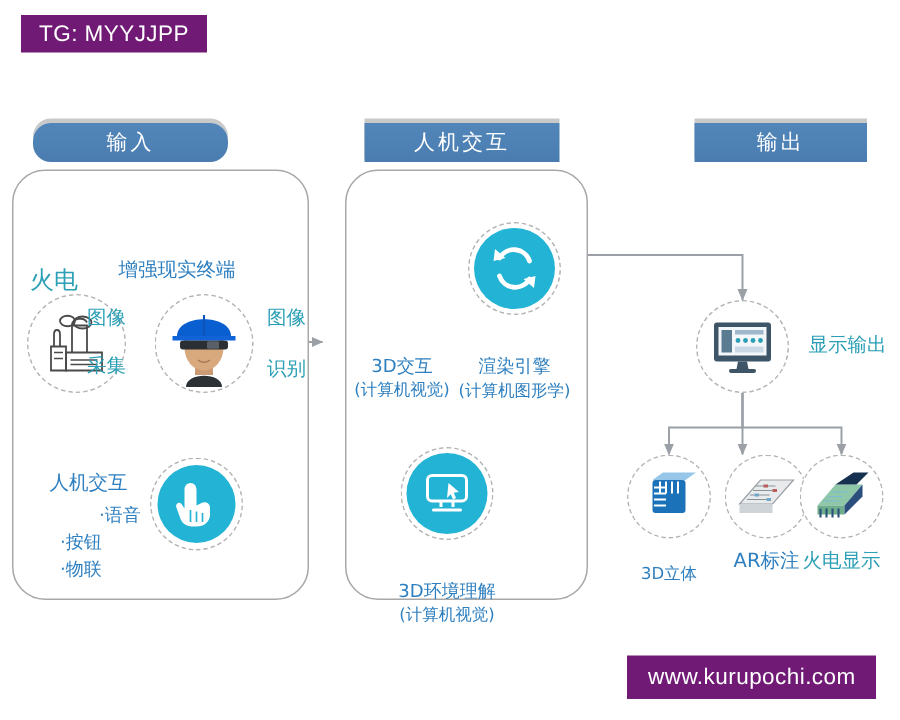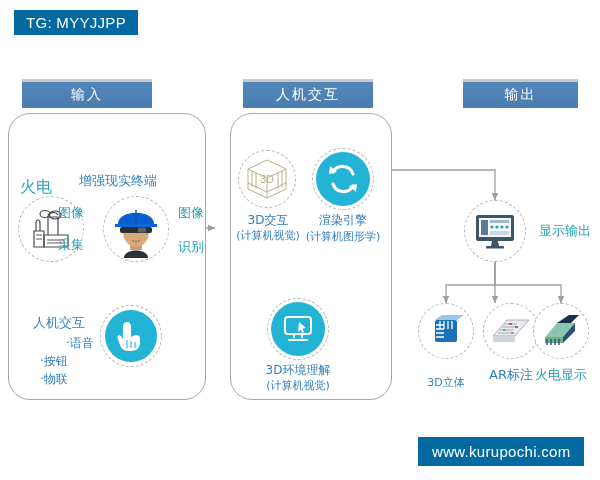--- a/index.html
+++ b/index.html
@@ -14,21 +14,21 @@
     position: relative;
     width: 600px;
     height: 480px;
     background: #ffffff;
     overflow: hidden;
   }
 
   
   .watermark {
     position: absolute;
-    background: #0369a1;
+    background: #701a75;
     color: #ffffff;
     font-family: "Liberation Sans", sans-serif;
     display: flex;
     align-items: center;
     justify-content: center;
     letter-spacing: 0.3px;
     white-space: nowrap;
   }
   #wm-top {
     left: 14px; top: 10px;
@@ -47,21 +47,21 @@
     height: 26px;
     background: linear-gradient(180deg, #5286b9 0%, #4a7cb0 100%);
     color: #ffffff;
     font-size: 14px;
     display: flex;
     align-items: center;
     justify-content: center;
     box-shadow: 0 -3px 0 #c9c9c9;
     letter-spacing: 2px;
   }
-  #head-input   { left: 22px;  top: 82px;  width: 130px; }
+  #head-input   { left: 22px;  top: 82px;  width: 130px; border-radius: 12px; }
   #head-reg     { left: 243px; top: 82px;  width: 130px; }
   #head-output  { left: 463px; top: 82px;  width: 115px; }
 
   
   .panel {
     position: absolute;
     border: 1.5px solid #a8a8a8;
     border-radius: 22px;
     background: #ffffff;
   }
@@ -92,21 +92,21 @@
   
   .lbl {
     position: absolute;
     font-size: 12px;
     line-height: 14px;
     white-space: nowrap;
   }
   .lbl-teal  { color: #2a9fb5; }
   .lbl-blue  { color: #2e7fbf; }
   .lbl-ctr   { text-align: center; }
-  .multiline { white-space: normal; text-align: center; }
+  .multiline { white-space: normal; text-align: center; margin-top: 24px; }
 
   
   #wires {
     position: absolute;
     left: 0; top: 0;
     width: 600px; height: 480px;
     pointer-events: none;
   }
 </style>
 </head>
@@ -218,32 +218,20 @@
           <path d="M15,21 L15,28"></path>
           <path d="M19,22 L19,28"></path>
         </g>
       </svg>
     </div>
   </div>
 
   <div class="lbl lbl-teal" style="left:178px; top:206px; font-size:13px;">图像</div>
   <div class="lbl lbl-teal" style="left:178px; top:240px; font-size:13px;">识别</div>
 
-  <div class="dcircle" style="left:238px; top:150px; width:58px; height:58px;">
-    <svg width="46" height="44" viewBox="0 0 46 44">
-      <g stroke="#b9b182" stroke-width="1" fill="none">
-        <path d="M23,3 L42,12 L42,32 L23,41 L4,32 L4,12 Z"></path>
-        <path d="M4,12 L23,21 L42,12"></path>
-        <path d="M23,21 L23,41"></path>
-        <path d="M8,14 L8,30 M12,16 L12,32 M34,16 L34,32 M38,14 L38,30"></path>
-        <path d="M4,26 L23,35 L42,26"></path>
-      </g>
-      <text x="23" y="26" font-size="11" font-family="'Liberation Sans',sans-serif" fill="#b9b182" text-anchor="middle">3D</text>
-    </svg>
-  </div>
   <div class="lbl lbl-blue multiline" style="left:237px; top:213px; width:62px; font-size:12px;">3D交互</div>
   <div class="lbl lbl-blue multiline" style="left:229px; top:229px; width:78px; font-size:11px;">(计算机视觉)</div>
 
   <div class="dcircle" style="left:312px; top:148px; width:62px; height:62px;">
     <div class="cyan-badge" style="width:54px; height:54px;">
       <svg width="34" height="34" viewBox="0 0 34 34">
         <g fill="none" stroke="#ffffff" stroke-width="3.2" stroke-linecap="round">
           <path d="M27,12 A11,11 0 0 0 7,10"></path>
           <path d="M7,22 A11,11 0 0 0 27,24"></path>
         </g>

